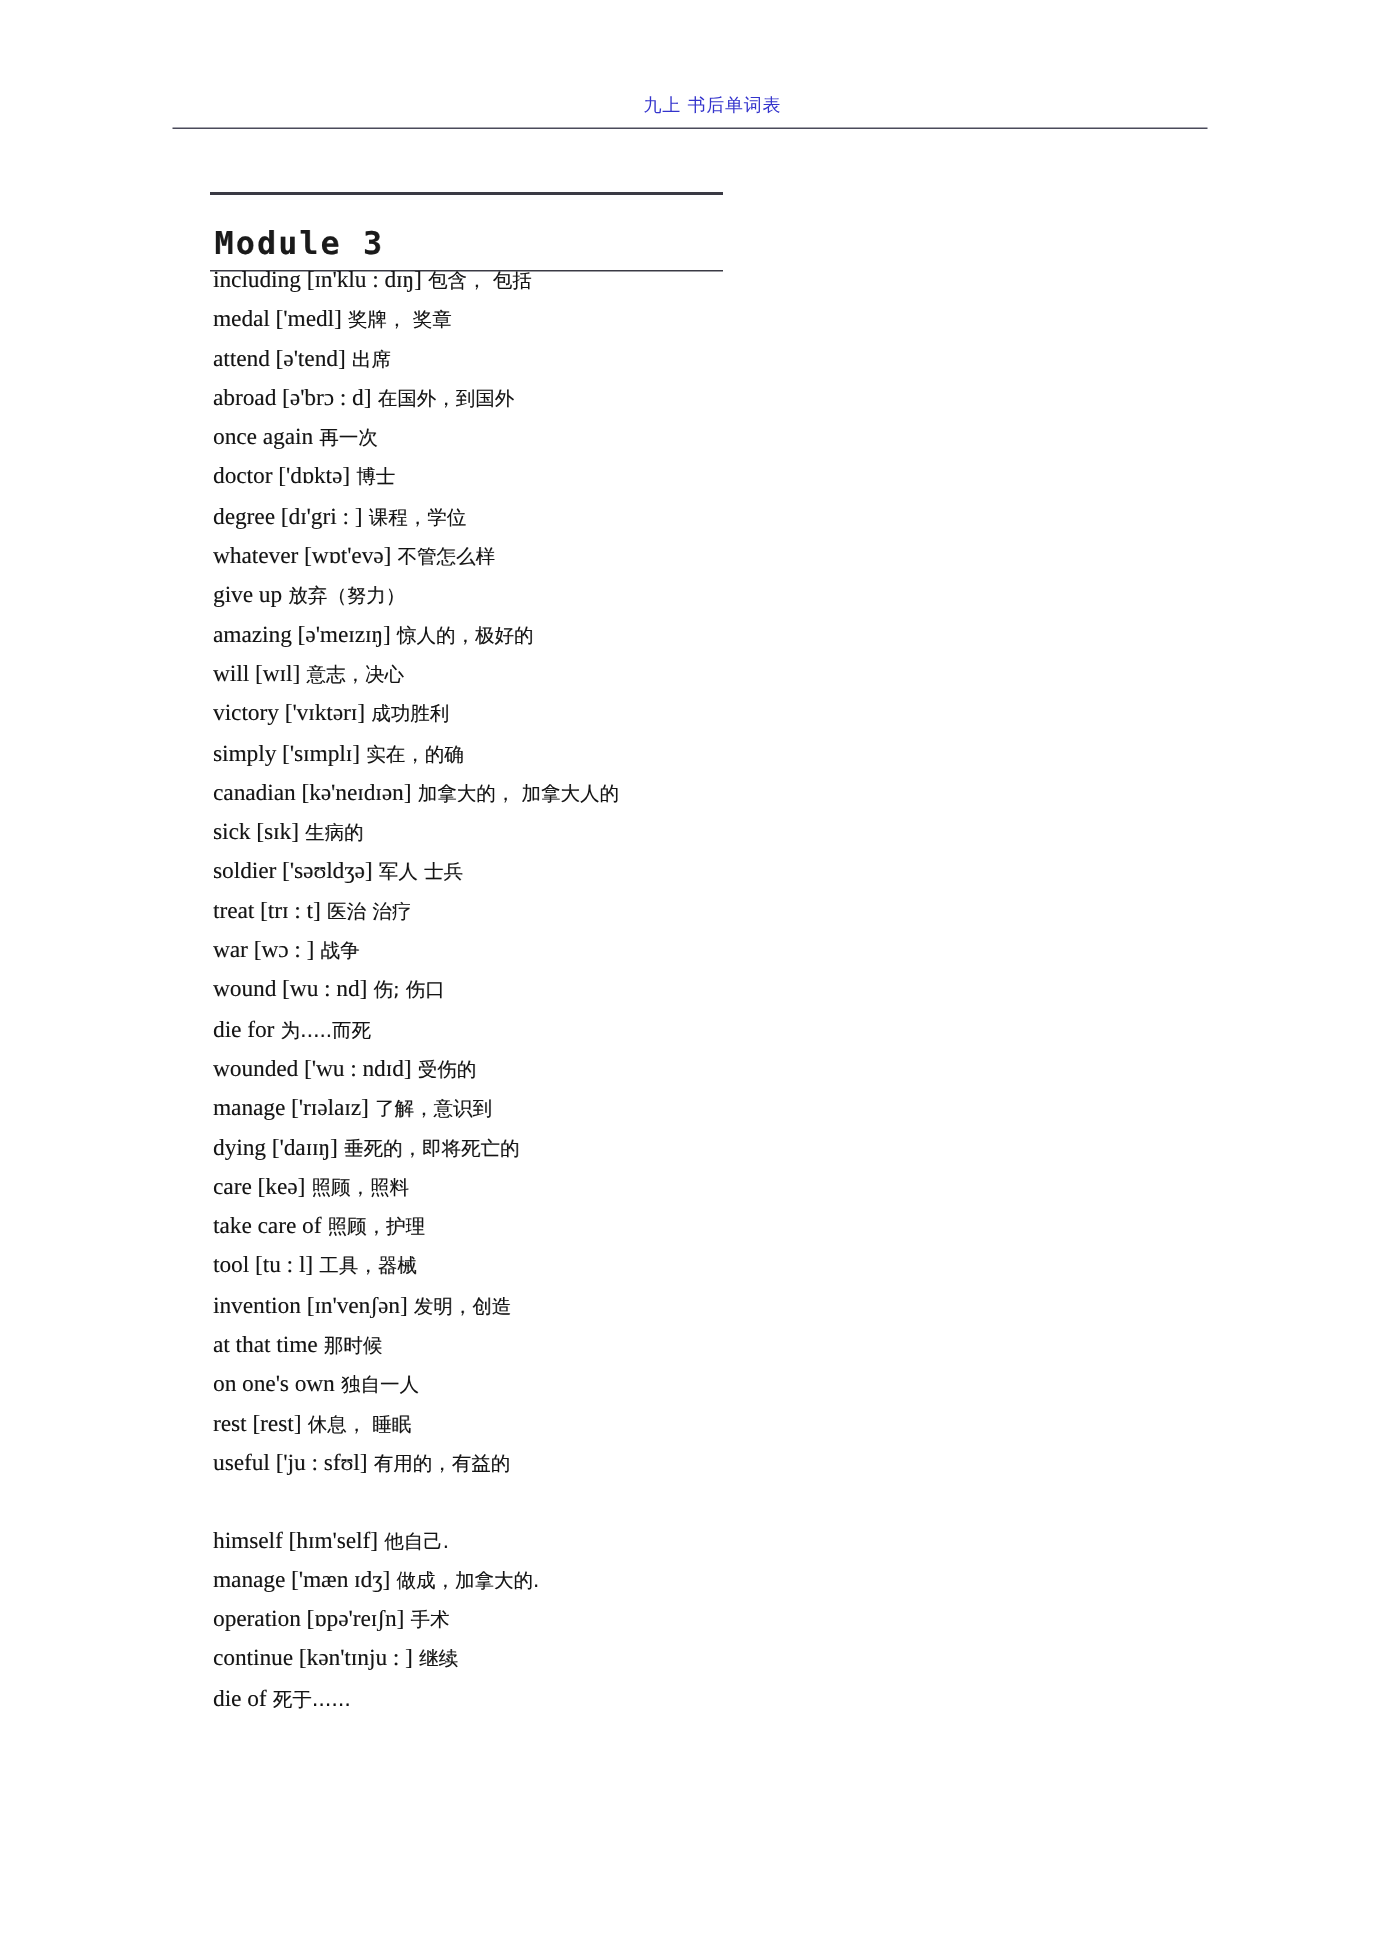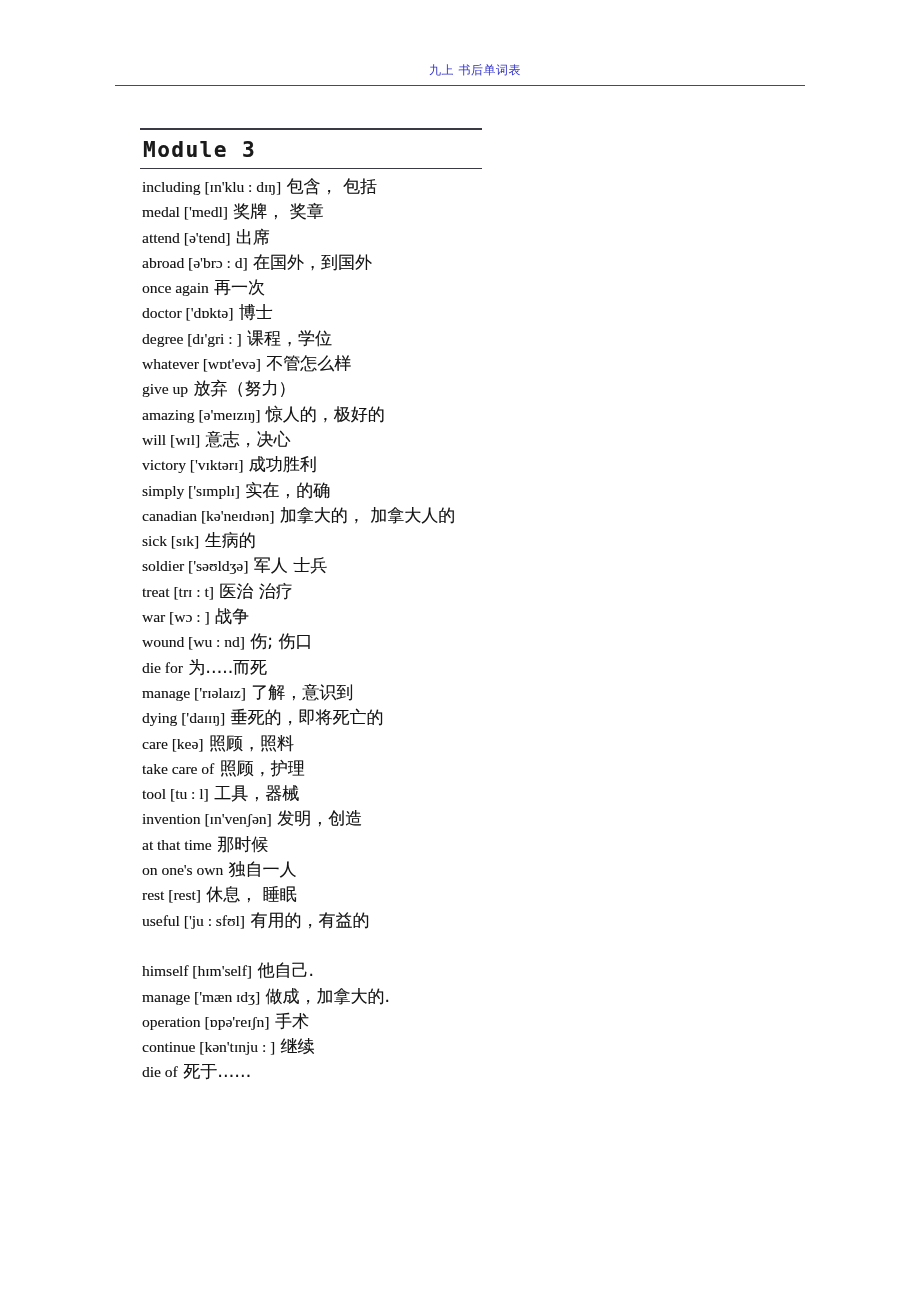--- a/index.html
+++ b/index.html
@@ -51,21 +51,21 @@
     height: 0;
     border-top: 2px solid #3a3a44;
   }
   .module-title {
     font-family: "DejaVu Sans Mono", "Liberation Mono", monospace;
     font-size: 21px;
     font-weight: bold;
     color: #1a1a1a;
     letter-spacing: 1.5px;
     line-height: 30px;
-    padding: 5px 0 3px 3px;
+    padding: 17px 0 3px 3px;
     text-shadow: 0.3px 0 0 rgba(0,0,0,0.45);
   }
   .module-rule-bottom {
     height: 0;
     border-top: 1.5px solid #3a3a44;
   }
 
   
   .word-list {
     position: absolute;
@@ -75,21 +75,21 @@
   }
   .word-entry {
     font-size: 15.5px;
     line-height: 25.3px;
     color: #141414;
     white-space: nowrap;
     text-shadow: 0.25px 0 0 rgba(0,0,0,0.35);
   }
   .word-entry .zh {
     font-family: "DejaVu Sans", "Liberation Sans", sans-serif;
-    font-size: 17px;
+    font-size: 13px;
   }
   .spacer-line {
     height: 25.3px;
   }
 </style>
 </head>
 <body>
 
 <div class="page">
 
@@ -118,20 +118,21 @@
       <div class="word-entry"><span class="en">will [wɪl]</span><span class="zh"> 意志，决心</span></div>
       <div class="word-entry"><span class="en">victory ['vɪktərɪ]</span><span class="zh"> 成功胜利</span></div>
       <div class="word-entry"><span class="en">simply ['sɪmplɪ]</span><span class="zh"> 实在，的确</span></div>
       <div class="word-entry"><span class="en">canadian [kə'neɪdɪən]</span><span class="zh"> 加拿大的，  加拿大人的</span></div>
       <div class="word-entry"><span class="en">sick [sɪk]</span><span class="zh"> 生病的</span></div>
       <div class="word-entry"><span class="en">soldier ['səʊldʒə]</span><span class="zh"> 军人 士兵</span></div>
       <div class="word-entry"><span class="en">treat [trɪ : t]</span><span class="zh"> 医治 治疗</span></div>
       <div class="word-entry"><span class="en">war [wɔ : ]</span><span class="zh"> 战争</span></div>
       <div class="word-entry"><span class="en">wound [wu : nd]</span><span class="zh"> 伤; 伤口</span></div>
       <div class="word-entry"><span class="en">die for</span><span class="zh"> 为…..而死</span></div>
+      <div class="word-entry"><span class="en">wounded ['wu : ndɪd]</span><span class="zh"> 受伤的</span></div>
       <div class="word-entry"><span class="en">manage ['rɪəlaɪz]</span><span class="zh"> 了解，意识到</span></div>
       <div class="word-entry"><span class="en">dying ['daɪɪŋ]</span><span class="zh"> 垂死的，即将死亡的</span></div>
       <div class="word-entry"><span class="en">care [keə]</span><span class="zh"> 照顾，照料</span></div>
       <div class="word-entry"><span class="en">take care of</span><span class="zh"> 照顾，护理</span></div>
       <div class="word-entry"><span class="en">tool [tu : l]</span><span class="zh"> 工具，器械</span></div>
       <div class="word-entry"><span class="en">invention [ɪn'venʃən]</span><span class="zh"> 发明，创造</span></div>
       <div class="word-entry"><span class="en">at that time</span><span class="zh"> 那时候</span></div>
       <div class="word-entry"><span class="en">on one's own</span><span class="zh"> 独自一人</span></div>
       <div class="word-entry"><span class="en">rest [rest]</span><span class="zh"> 休息， 睡眠</span></div>
       <div class="word-entry"><span class="en">useful ['ju : sfʊl]</span><span class="zh"> 有用的，有益的</span></div>

